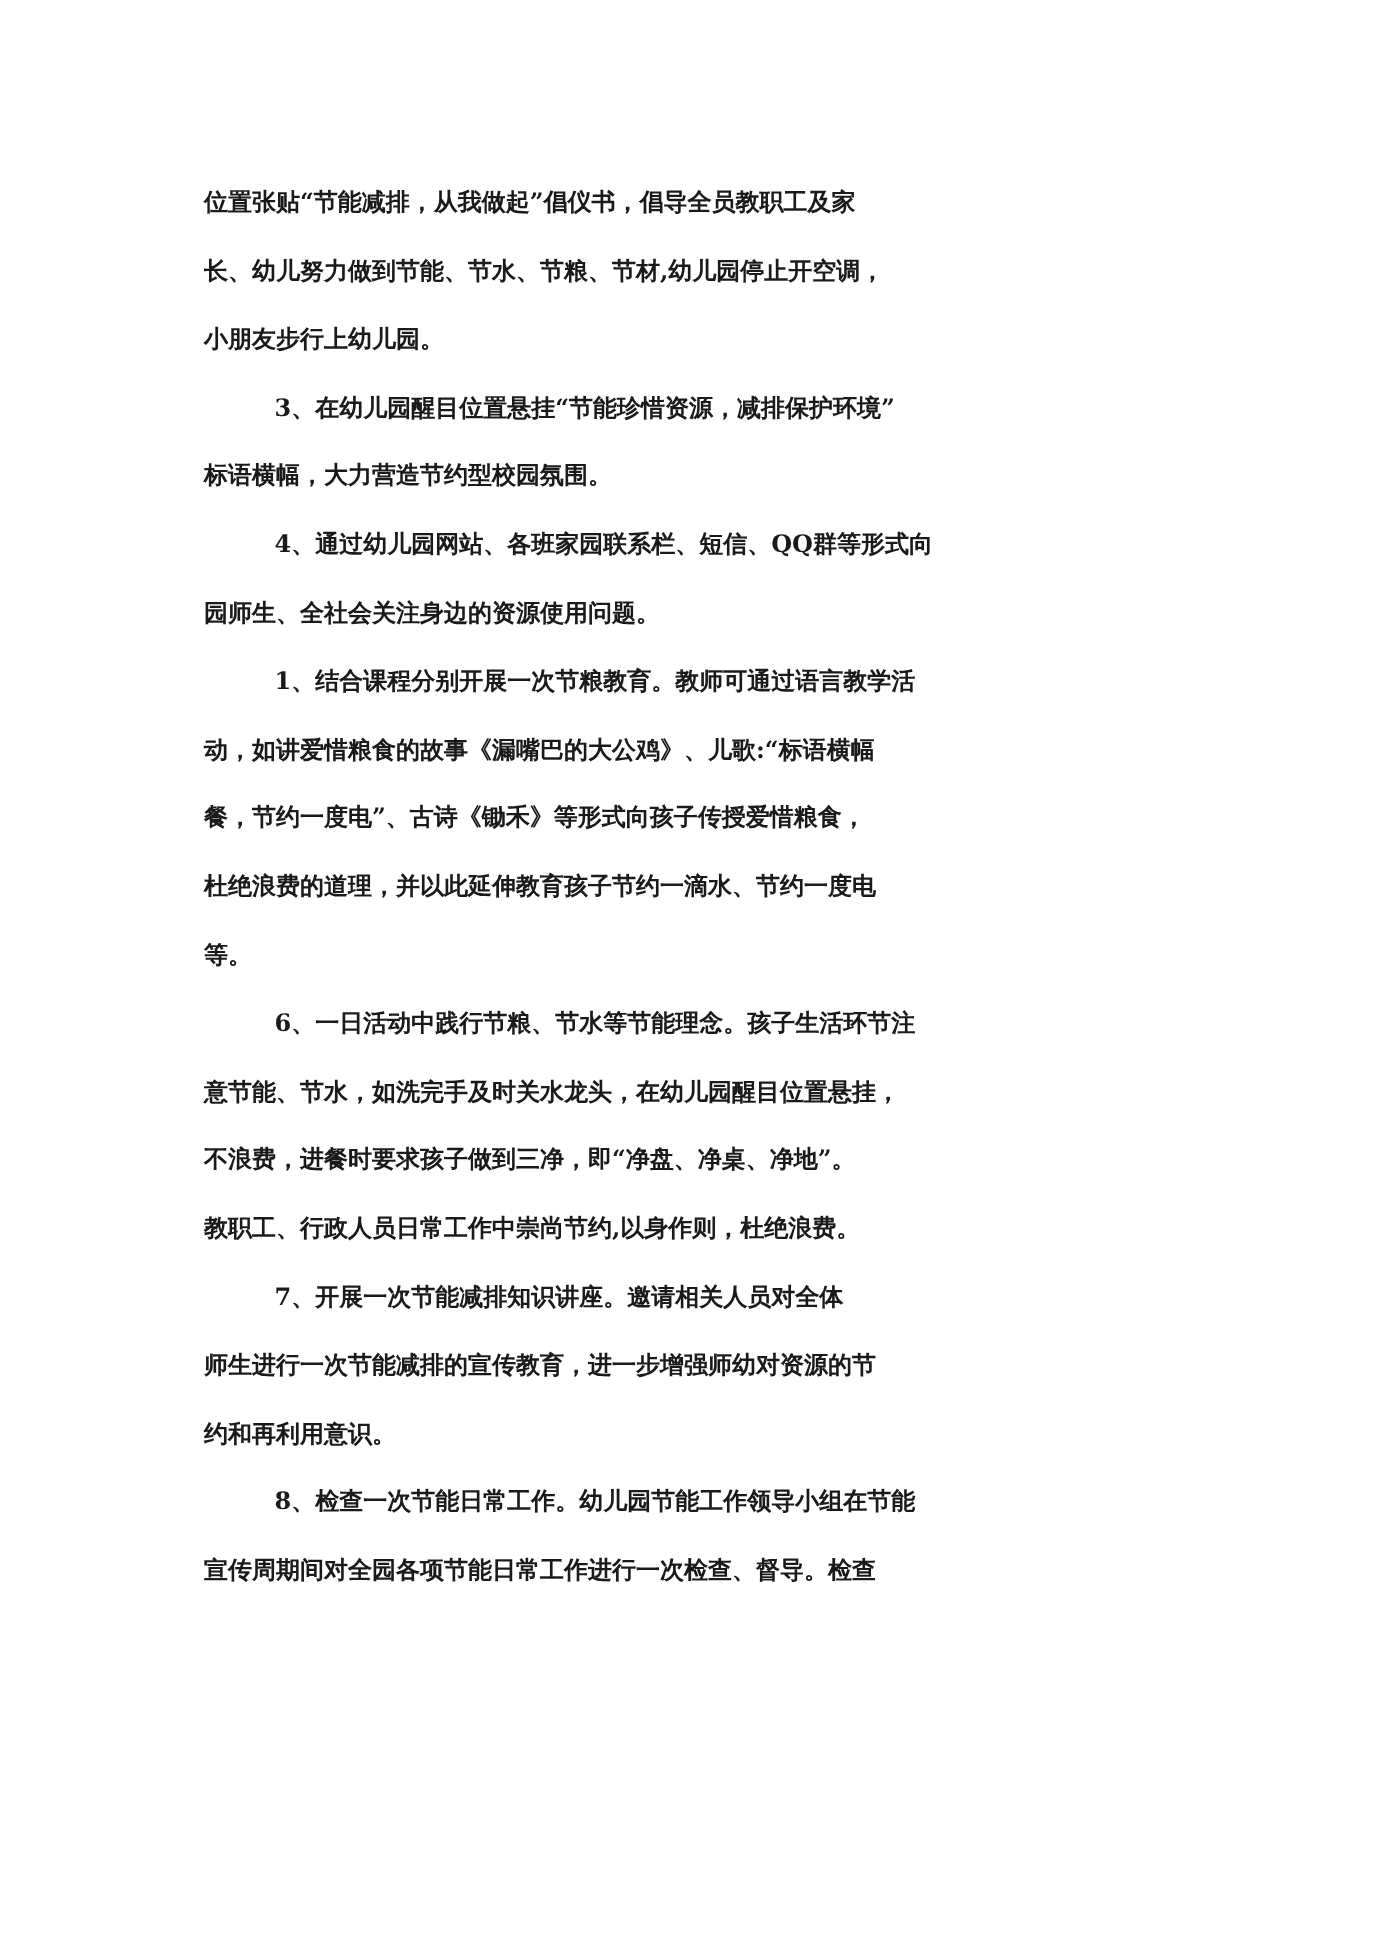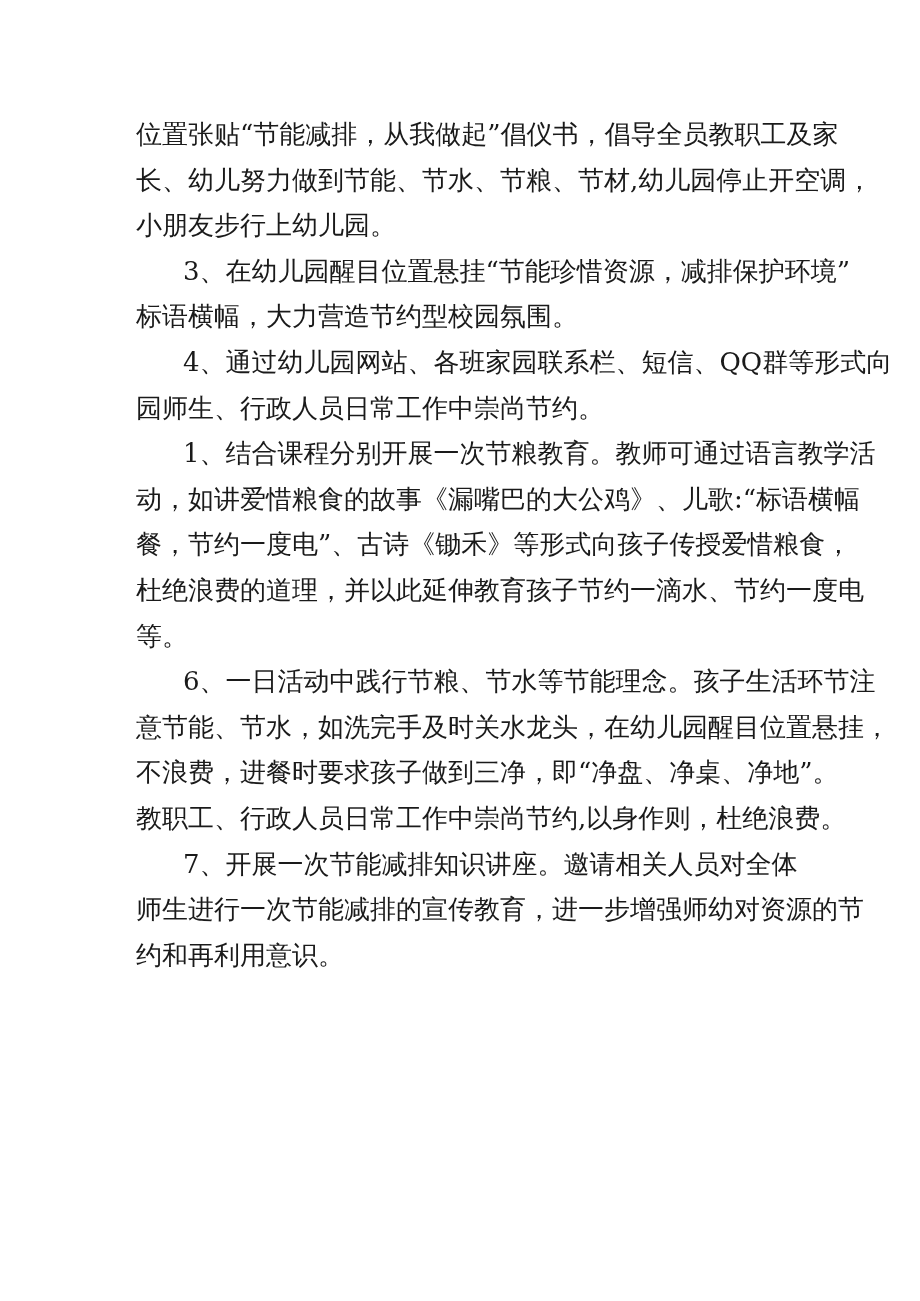--- a/index.html
+++ b/index.html
@@ -20,37 +20,37 @@
     width: 920px;
     height: 1301px;
     background: #ffffff;
   }
   .content {
     position: absolute;
     left: 136px;
     top: 112px;
     width: 650px;
     font-family: "DejaVu Serif", "Liberation Serif", serif;
-    font-size: 26px;
+    font-size: 16px;
     line-height: 45.6px;
     color: #1a1a1a;
+    font-weight: bold;
   }
   .para {
     margin: 0;
     padding: 0;
     white-space: nowrap;
   }
   .line {
     display: block;
     height: 45.6px;
     white-space: nowrap;
   }
   .indent {
     padding-left: 47px;
-    text-align: center;
   }
 </style>
 </head>
 <body>
 
 <div class="page">
   <div class="content">
 
     <div class="para">
       <span class="line">位置张贴“节能减排，从我做起”倡仪书，倡导全员教职工及家</span>
@@ -58,21 +58,21 @@
       <span class="line">小朋友步行上幼儿园。</span>
     </div>
 
     <div class="para">
       <span class="line indent">3、在幼儿园醒目位置悬挂“节能珍惜资源，减排保护环境”</span>
       <span class="line">标语横幅，大力营造节约型校园氛围。</span>
     </div>
 
     <div class="para">
       <span class="line indent">4、通过幼儿园网站、各班家园联系栏、短信、QQ群等形式向</span>
-      <span class="line">园师生、行政人员日常工作中崇尚节约。</span>
+      <span class="line">园师生、全社会关注身边的资源使用问题。</span>
     </div>
 
     <div class="para">
       <span class="line indent">1、结合课程分别开展一次节粮教育。教师可通过语言教学活</span>
       <span class="line">动，如讲爱惜粮食的故事《漏嘴巴的大公鸡》、儿歌:“标语横幅</span>
       <span class="line">餐，节约一度电”、古诗《锄禾》等形式向孩子传授爱惜粮食，</span>
       <span class="line">杜绝浪费的道理，并以此延伸教育孩子节约一滴水、节约一度电</span>
       <span class="line">等。</span>
     </div>
 
@@ -82,15 +82,19 @@
       <span class="line">不浪费，进餐时要求孩子做到三净，即“净盘、净桌、净地”。</span>
       <span class="line">教职工、行政人员日常工作中崇尚节约,以身作则，杜绝浪费。</span>
     </div>
 
     <div class="para">
       <span class="line indent">7、开展一次节能减排知识讲座。邀请相关人员对全体</span>
       <span class="line">师生进行一次节能减排的宣传教育，进一步增强师幼对资源的节</span>
       <span class="line">约和再利用意识。</span>
     </div>
 
+    <div class="para">
+      <span class="line indent">8、检查一次节能日常工作。幼儿园节能工作领导小组在节能</span>
+      <span class="line">宣传周期间对全园各项节能日常工作进行一次检查、督导。检查</span>
+    </div>
 
   </div>
 </div>
 
 </body></html>

